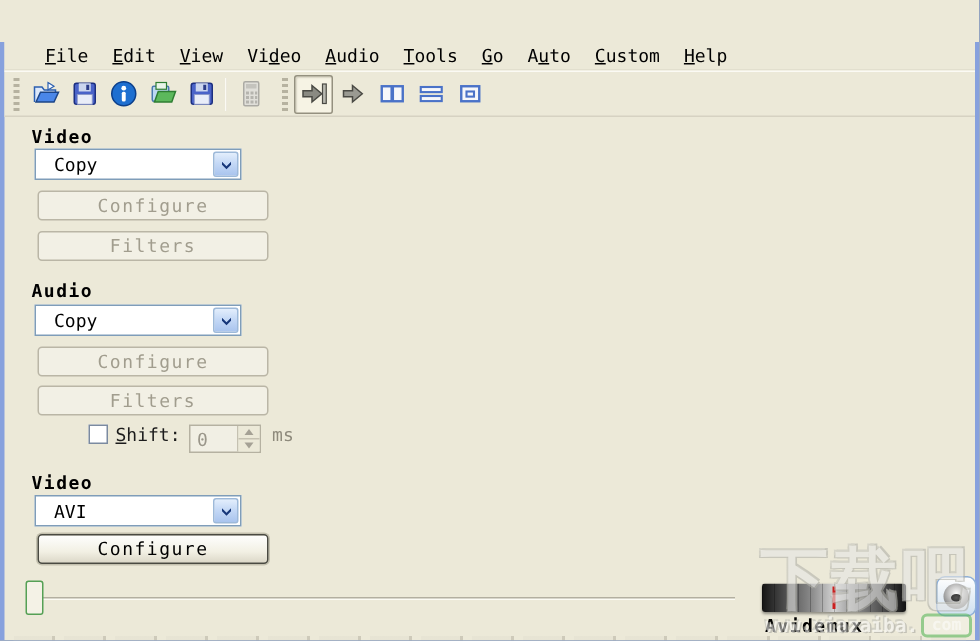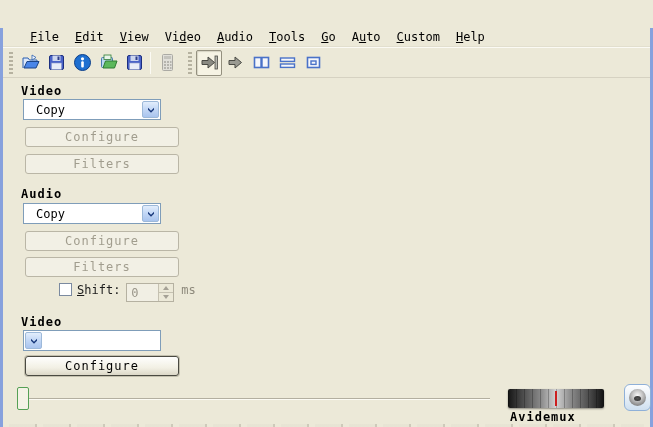--- a/index.html
+++ b/index.html
@@ -267,36 +267,44 @@
           <div>
               <span class="tri-dn"></span>
             </div>
         </div>
       </div>
       <span class="unit">ms</span>
     </div>
 
     <div class="section-label" style="left:18px; top:287px">Video</div>
     <div class="combo" style="left:20px; top:302px">
+      <span class="combo-text">AVI</span>
       <span class="combo-arrow">
         <svg width="12" height="12" viewBox="0 0 14 14">
             <path d="M3.5 4.5 L7 8 L10.5 4.5 L10.5 6.8 L7 10.3 L3.5 6.8 Z" fill="#17377a"></path>
           </svg>
       </span>
     </div>
     <button class="xp-btn enabled" style="left:22px; top:328px">Configure</button>
 
     <div class="slider-track"></div>
     <div class="slider-thumb"></div>
 
     <div class="jog-wheel">
       <div class="jog-marker" style="background:#cc1f1f"></div>
     </div>
     <div class="selection-label">Avidemux</div>
 
     <div class="round-btn">
       <div class="speaker"></div>
     </div>
 
+    <div class="watermark">
+      <div class="wm-big">下载吧</div>
+      <div class="wm-url">
+        <span class="wm-site">www.xiazaiba.</span>
+        <span class="wm-pill">com</span>
+      </div>
+    </div>
 
     <div class="cutoff-row"></div>
   </div>
 </div>
 
 </body></html>

